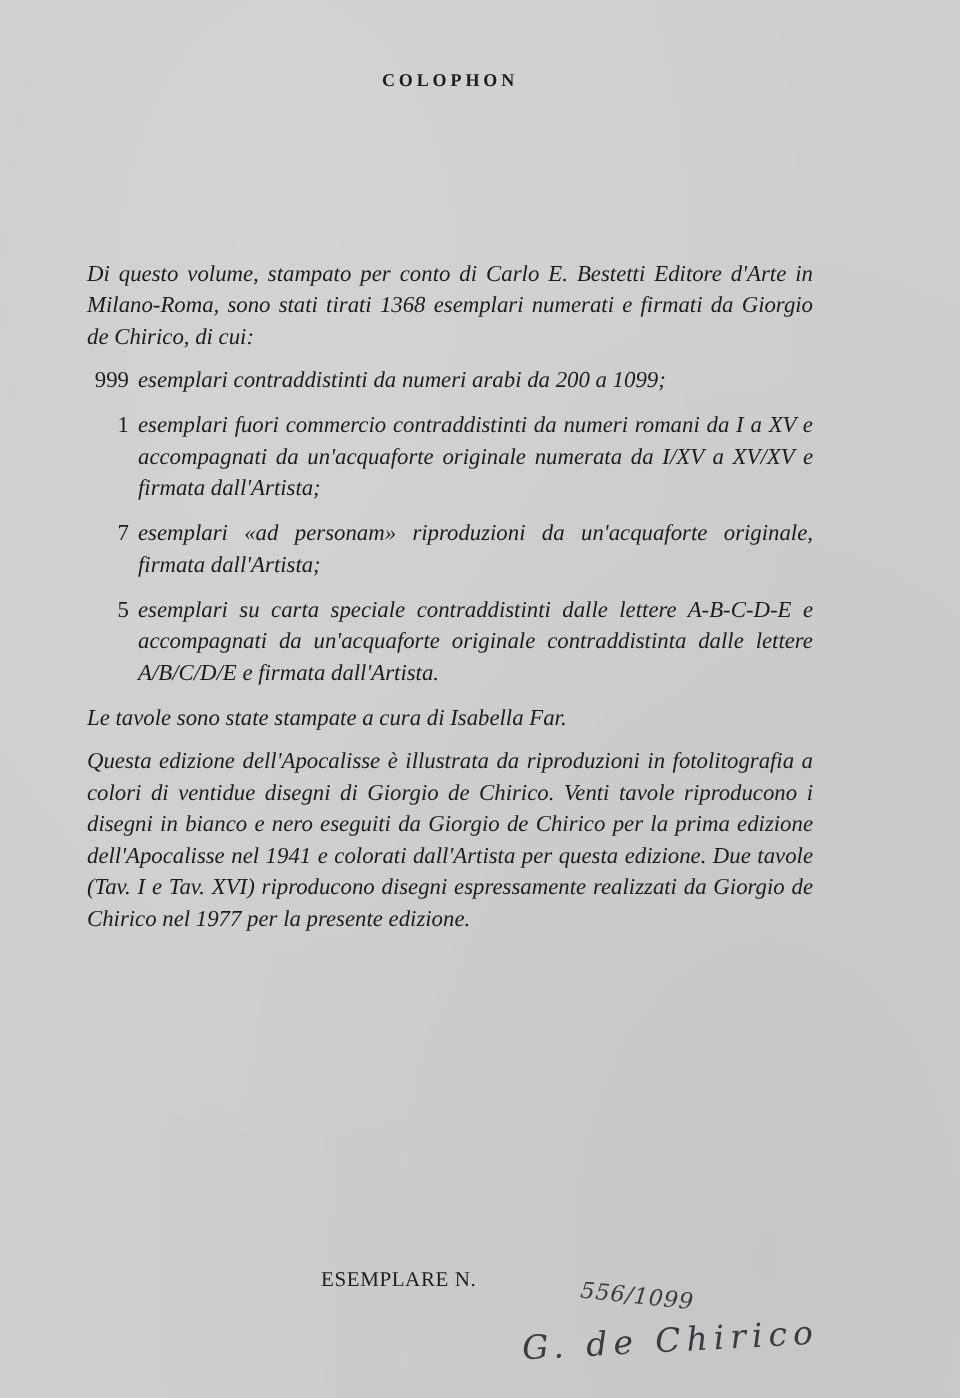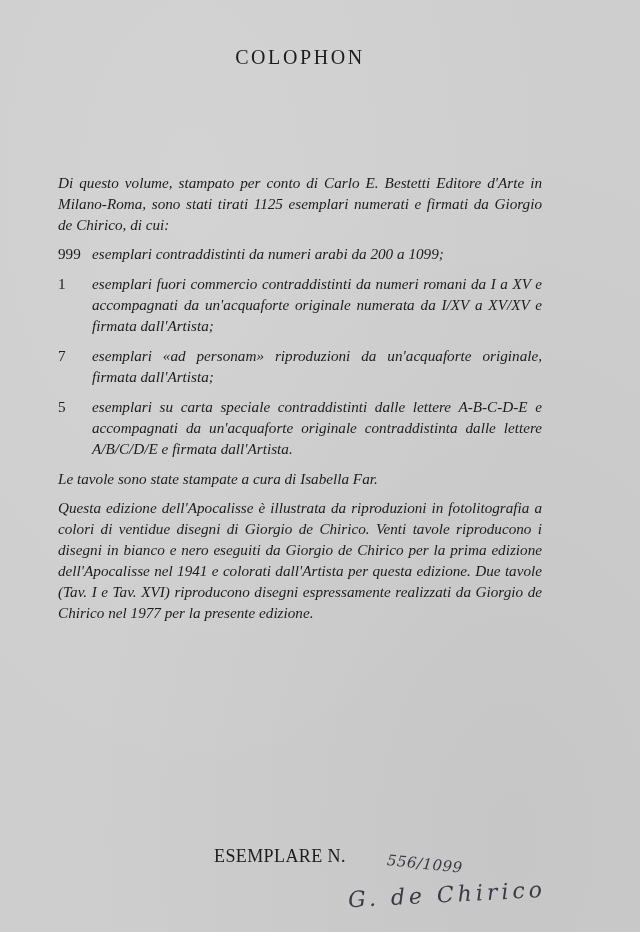--- a/index.html
+++ b/index.html
@@ -8,52 +8,52 @@
       background: #cdcecd;
       background-image:
         radial-gradient(ellipse at 30% 20%, rgba(255,255,255,0.10), rgba(0,0,0,0) 60%),
         radial-gradient(ellipse at 80% 90%, rgba(0,0,0,0.04), rgba(0,0,0,0) 60%);
       font-family: "Liberation Serif", "DejaVu Serif", serif;
       color: #1c1c1c;
     }
     .page { position: absolute; left: 0; top: 0; width: 640px; height: 932px; }
     .colophon {
       position: absolute; top: 46px; left: 0; width: 600px; text-align: center;
-      font-size: 20px; letter-spacing: 2.6px; font-weight: normal;
+      font-size: 12px; letter-spacing: 2.6px; font-weight: bold;
     }
     .title {
       position: absolute; top: 92px; left: 0; width: 600px; text-align: center;
       font-style: italic; font-size: 36px; letter-spacing: 0.3px;
     }
     .title .dot { font-style: normal; font-size: 26px; margin-left: 14px; vertical-align: 2px; }
 
     .body { position: absolute; left: 58px; width: 484px; top: 172px; font-size: 15.2px; line-height: 21px; }
     .p { margin: 0 0 8px 0; text-align: justify; }
     .it { font-style: italic; }
     .entry { position: relative; padding-left: 34px; margin: 0 0 9px 0; text-align: justify; }
-    .entry .num { position: absolute; left: 0; width: 28px; font-style: normal; top: 0; font-family: Liberation Serif, serif; }
+    .entry .num { position: absolute; left: 0; width: 28px; text-align: right; font-style: normal; top: 0; font-family: Liberation Serif, serif; }
 
     .esemplare {
-      position: absolute; top: 846px; left: 214px; font-size: 18px; letter-spacing: 0.4px;
+      position: absolute; top: 846px; left: 214px; font-size: 14px; letter-spacing: 0.4px;
     }
     .hand {
       position: absolute; font-family: "DejaVu Serif", serif; font-style: italic;
       color: #3a3a44; font-weight: normal;
     }
     .hand.num { top: 851px; left: 387px; font-size: 15px; transform: rotate(6deg); transform-origin: left center; letter-spacing: 0.5px; }
     .hand.sig { top: 882px; left: 348px; font-size: 22px; transform: rotate(-3deg); letter-spacing: 4px; }
   </style>
 </head>
 <body>
 
 <div class="page">
   <div class="colophon">COLOPHON</div>
 
   <div class="body">
-    <p class="p it">Di questo volume, stampato per conto di Carlo E. Bestetti Editore d'Arte in Milano-Roma, sono stati tirati 1125 esemplari numerati e firmati da Giorgio de Chirico, di cui:</p>
+    <p class="p it">Di questo volume, stampato per conto di Carlo E. Bestetti Editore d'Arte in Milano-Roma, sono stati tirati 1368 esemplari numerati e firmati da Giorgio de Chirico, di cui:</p>
 
     <div class="entry it">
       <span class="num">999</span>
       <span>esemplari contraddistinti da numeri arabi da 200 a 1099;</span>
     </div>
     <div class="entry it">
       <span class="num">1</span>
       <span>esemplari fuori commercio contraddistinti da numeri romani da I a XV e accompagnati da un'acquaforte originale numerata da I/XV a XV/XV e firmata dall'Artista;</span>
     </div>
     <div class="entry it">

